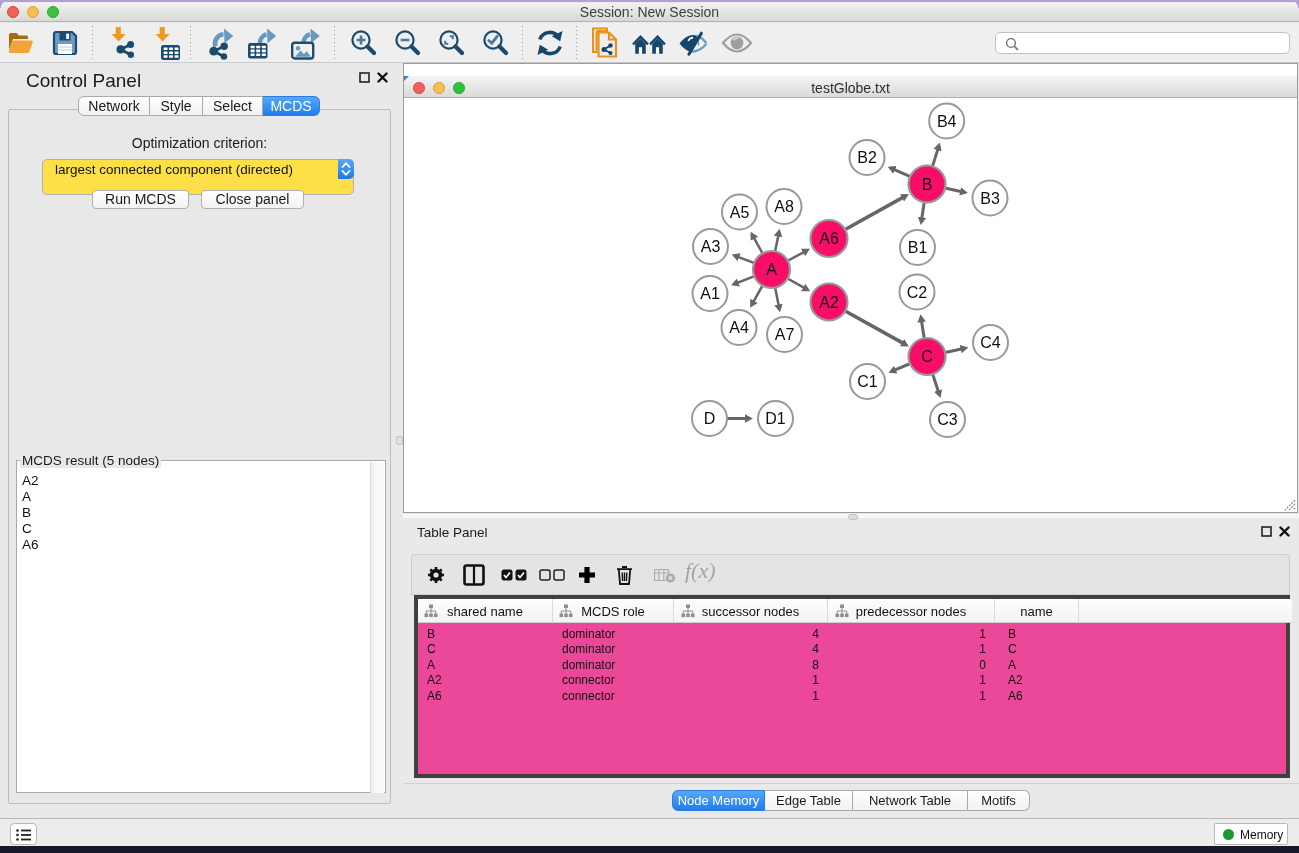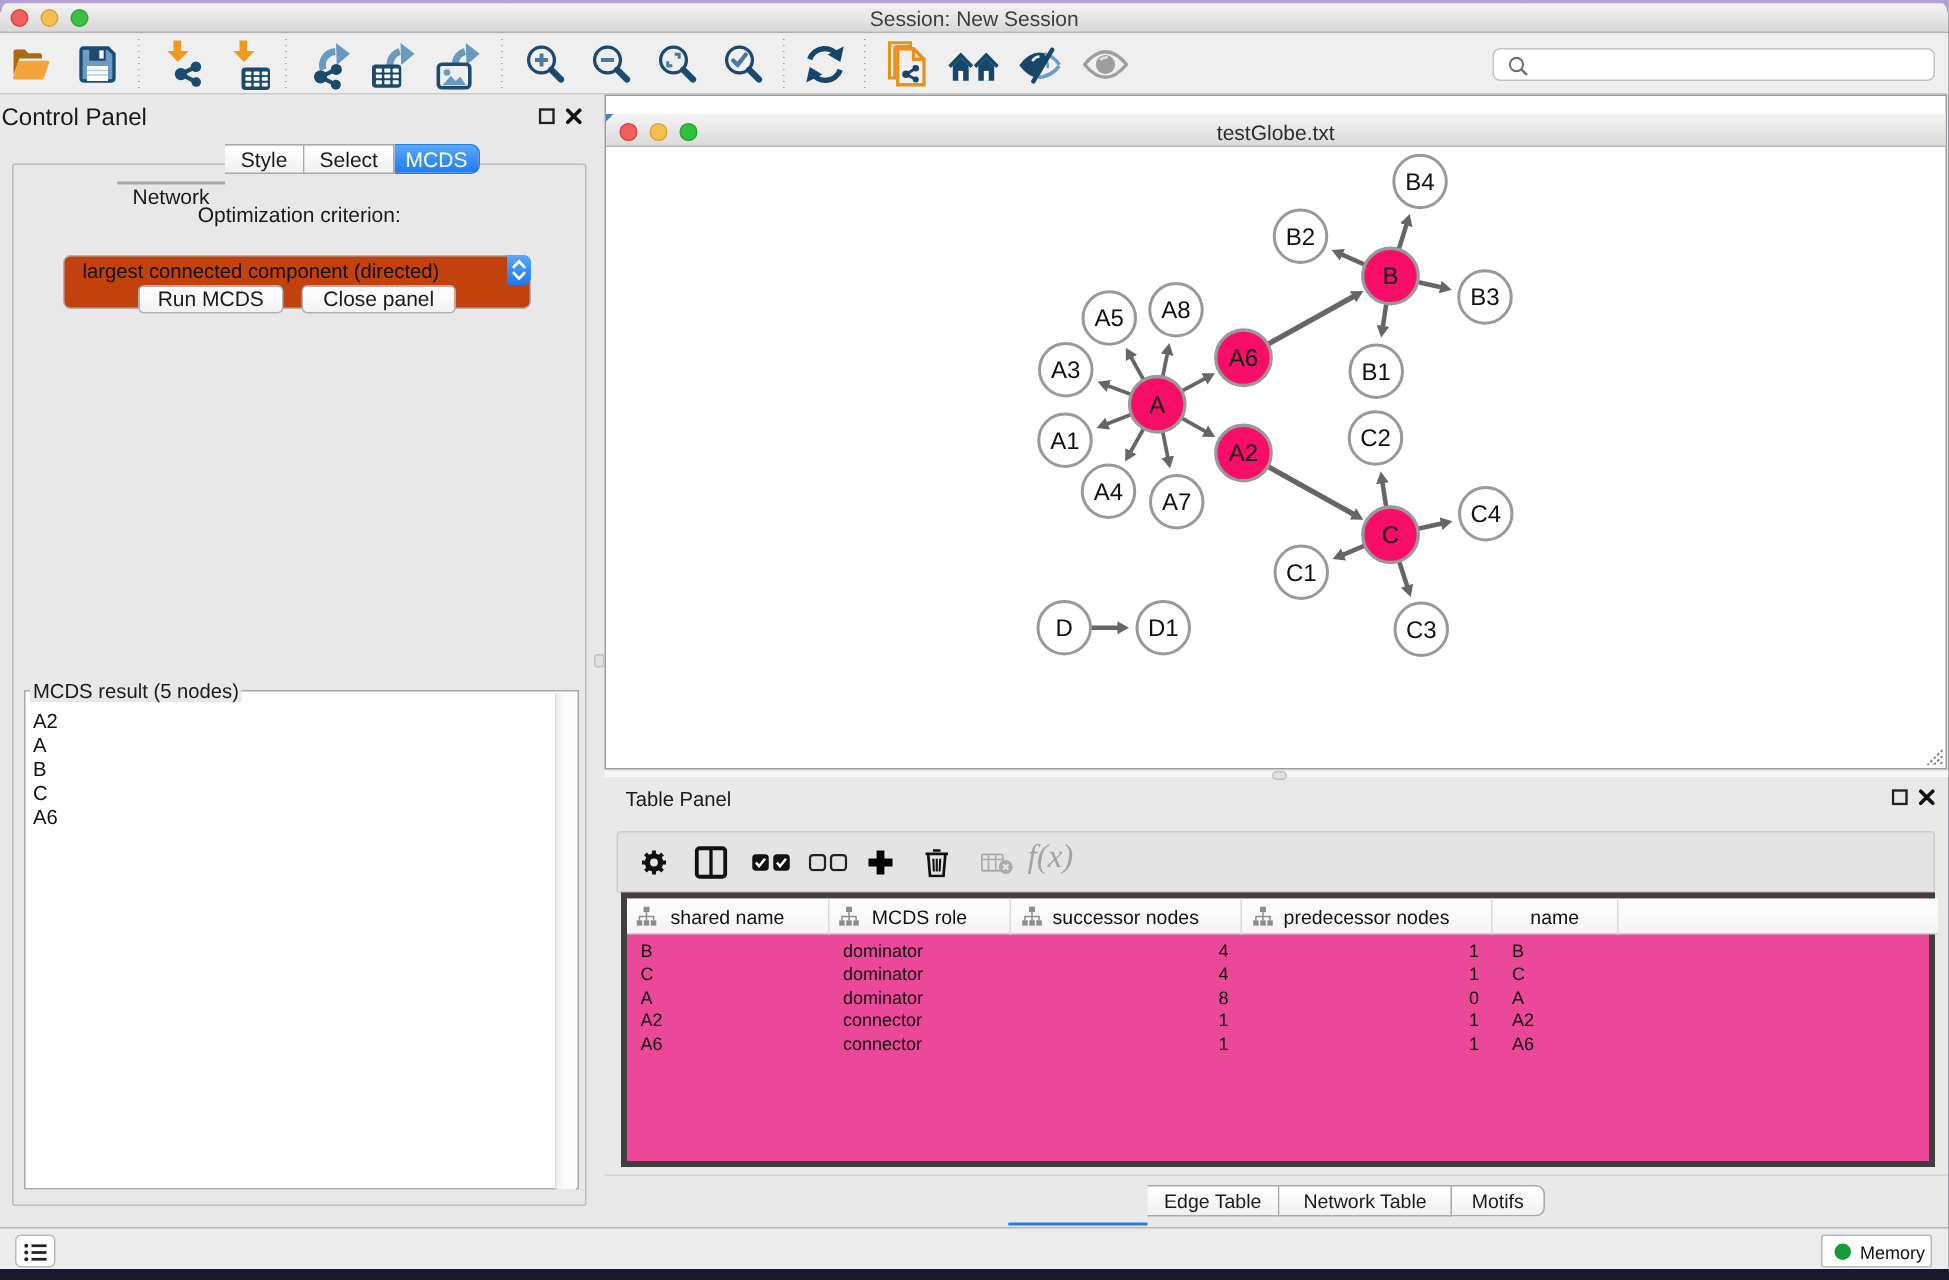--- a/index.html
+++ b/index.html
@@ -10,30 +10,30 @@
   background:linear-gradient(#b4a1d3 0px, #b4a1d3 1.6px, #f2f2f2 2.6px, #d8d8d8 21px); border-bottom:1px solid #b3b3b3; }
 #titlebar .title { position:absolute; left:0; right:0; top:3.5px; text-align:center; font-size:14px; color:#3e3e3e; }
 .tl { position:absolute; width:12px; height:12px; border-radius:50%; }
 
 #toolbar { position:absolute; left:0; top:23px; width:1299px; height:40px; background:#efefef; border-bottom:1px solid #c9c9c9; }
 .sep { position:absolute; top:3px; height:34px; width:1px;
   background-image:repeating-linear-gradient(#9c9c9c 0 1px, transparent 1px 4px); }
 .tbi { position:absolute; top:0; height:40px; display:flex; align-items:center; justify-content:center; }
 #searchbox { position:absolute; left:995px; top:9px; width:295px; height:22px; background:#fff; border:1px solid #c2c2c2; border-radius:5px; }
 
-#cp-title { position:absolute; left:1px; top:70px; font-size:16px; color:#1a1a1a; }
+#cp-title { position:absolute; left:26px; top:70px; font-size:19px; color:#1a1a1a; }
 .panebtns { position:absolute; top:72px; display:flex; gap:7px; }
 .tabpanel { position:absolute; left:8px; top:109px; width:383px; height:695px; border:1px solid #bdbdbd; border-radius:2px; background:#e8e8e8; }
 .seg { position:absolute; top:96px; height:20px; display:flex; }
 .seg > div { border:1px solid #a9a9a9; border-left:none; background:linear-gradient(#ffffff,#f1f1f1); font-size:14px; color:#1a1a1a; text-align:center; line-height:18px; }
-.seg > div:first-child { border-left:1px solid #a9a9a9; border-radius:6px 0 0 6px;margin-top:25px; }
+.seg > div:first-child { border-left:1px solid #a9a9a9; border-radius:6px 0 0 6px; }
 .seg > div:last-child { border-radius:0 6px 6px 0; }
 .seg > div.sel { background:linear-gradient(#58a7f8,#1e7df0); color:#fff; border-color:#2a7de0; }
 #opt-label { position:absolute; left:8px; top:135px; width:383px; text-align:center; font-size:14px; color:#1a1a1a; }
-#dropdown { position:absolute; left:42px; top:170px; width:312px; height:36px; background:#c2410c; border:1px solid #b0b0b0; border-radius:5px; }
+#dropdown { position:absolute; left:42px; top:159px; width:312px; height:36px; background:#fde047; border:1px solid #b0b0b0; border-radius:5px; }
 #dropdown .txt { position:absolute; left:12px; top:2px; font-size:13.5px; color:#111; }
 #dropdown .step { position:absolute; right:-1px; top:-1px; width:16px; height:20px; border-radius:0 5px 5px 0; background:linear-gradient(#5aa8f9,#1c78ef); }
 .btn { position:absolute; height:19px; background:linear-gradient(#ffffff,#f2f2f2); border:1px solid #b0b0b0; border-radius:4px; font-size:14px; color:#1a1a1a; text-align:center; line-height:17px; }
 #fieldset { position:absolute; left:16px; top:460px; width:370px; height:333px; border:1px solid #a9a9a9; background:#fff; }
 #fieldset .legend { position:absolute; left:3px; top:-8px; background:#e8e8e8; padding:0 2px; font-size:13.5px; color:#1a1a1a; }
 #fieldset .sb { position:absolute; right:1px; top:1px; width:14px; height:331px; background:linear-gradient(90deg,#ededed,#fafafa 40%,#fafafa); border-left:1px solid #dcdcdc; }
 #fieldset .items { position:absolute; left:5px; top:12px; font-size:13.5px; color:#111; line-height:16px; }
 
 #netwin { position:absolute; left:403px; top:63px; width:895px; height:450px; background:#fff; border:1px solid #9b9b9b; }
 #nw-titlebar { position:absolute; left:0; top:0; width:893px; height:22px; background:linear-gradient(#f4f4f4,#dadada); border-bottom:1px solid #b0b0b0;margin-top:12px; }

